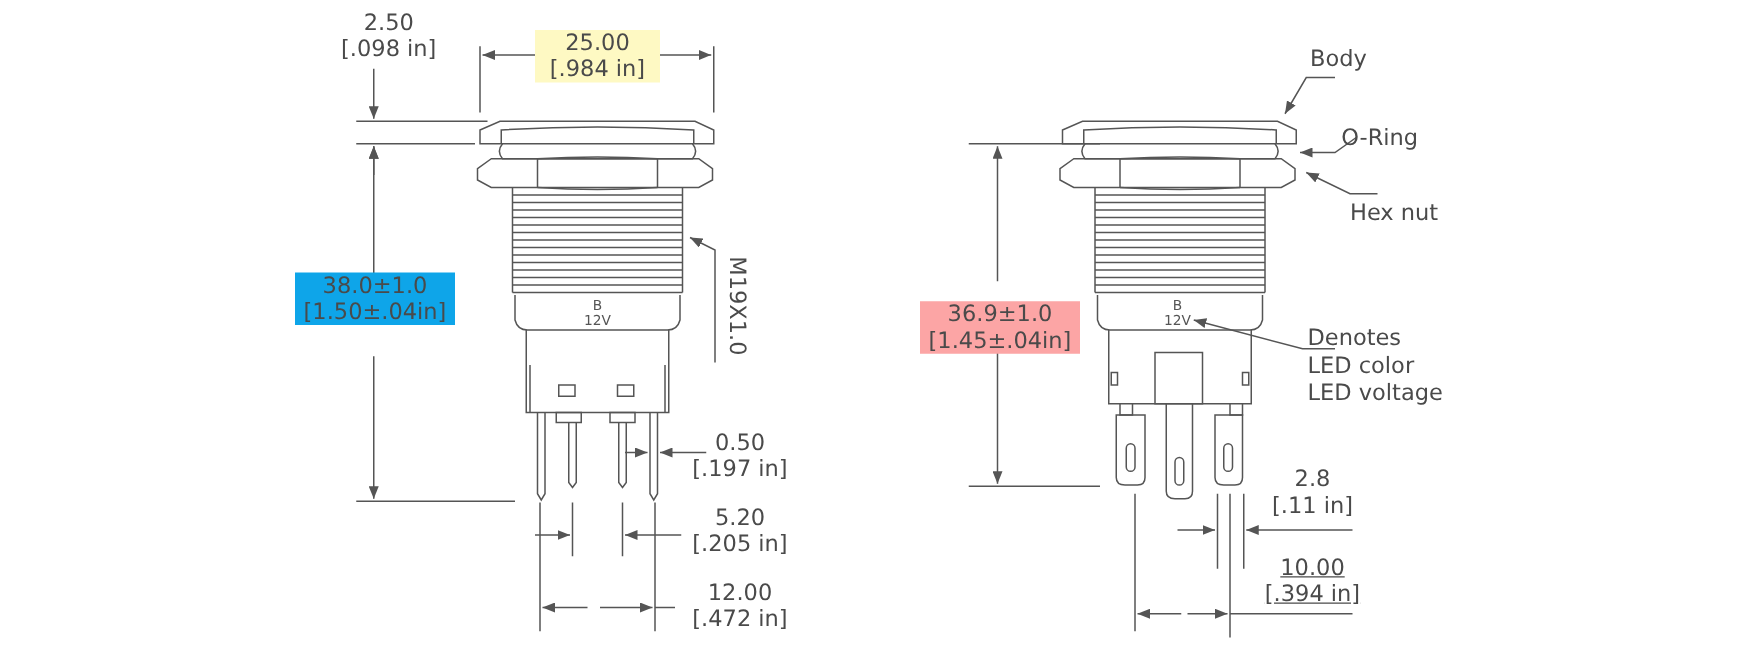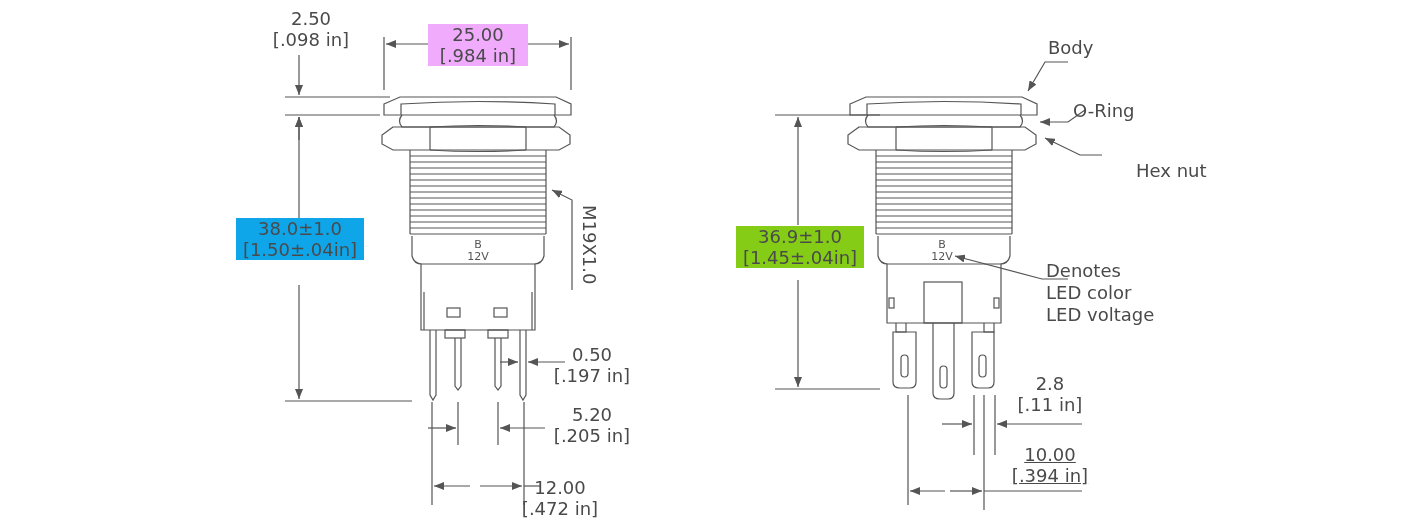--- a/index.html
+++ b/index.html
@@ -119,50 +119,50 @@
       <path d="M950,491 L982,491" marker-end="url(#ah)"></path>
       <path d="M984,491 L1082,491"></path>
     </g>
   </g>
 </svg>
 
 <div class="lbl" style="left:266px;top:8px;width:90px;">
   <div>2.50</div>
   <div>[.098 in]</div>
 </div>
-<div class="lbl" style="left:428px;top:24px;width:100px;background:#f0abfc;">
+<div class="lbl" style="left:428px;top:24px;width:100px;background:#fef9c3;">
   <div>25.00</div>
   <div>[.984 in]</div>
 </div>
 <div class="lbl" style="left:236px;top:218px;width:128px;background:#0ea5e9;">
   <div>38.0±1.0</div>
   <div>[1.50±.04in]</div>
 </div>
 <div class="rot" style="left:600px;top:205px;">M19X1.0</div>
 <div class="mark" style="left:458px;top:239px;width:40px;">
   <div>B</div>
   <div>12V</div>
 </div>
 <div class="lbl" style="left:548px;top:344px;width:88px;">
   <div>0.50</div>
   <div>[.197 in]</div>
 </div>
 <div class="lbl" style="left:548px;top:404px;width:88px;">
   <div>5.20</div>
   <div>[.205 in]</div>
 </div>
-<div class="lbl" style="left:516px;top:464px;width:88px;margin-top:13px;">
+<div class="lbl" style="left:548px;top:464px;width:88px;">
   <div>12.00</div>
   <div>[.472 in]</div>
 </div>
 
 <div class="lbl left" style="left:1048px;top:37px;">Body</div>
 <div class="lbl left" style="left:1073px;top:100px;">O-Ring</div>
-<div class="lbl left" style="left:1136px;top:160px;">Hex nut</div>
-<div class="lbl" style="left:736px;top:226px;width:128px;background:#84cc16;">
+<div class="lbl left" style="left:1080px;top:160px;">Hex nut</div>
+<div class="lbl" style="left:736px;top:241px;width:128px;background:#fca5a5;">
   <div>36.9±1.0</div>
   <div>[1.45±.04in]</div>
 </div>
 <div class="mark" style="left:922px;top:239px;width:40px;">
   <div>B</div>
   <div>12V</div>
 </div>
 <div class="lbl left" style="left:1046px;top:260px;line-height:22px;">
   <div>Denotes</div>
   <div>LED color</div>

